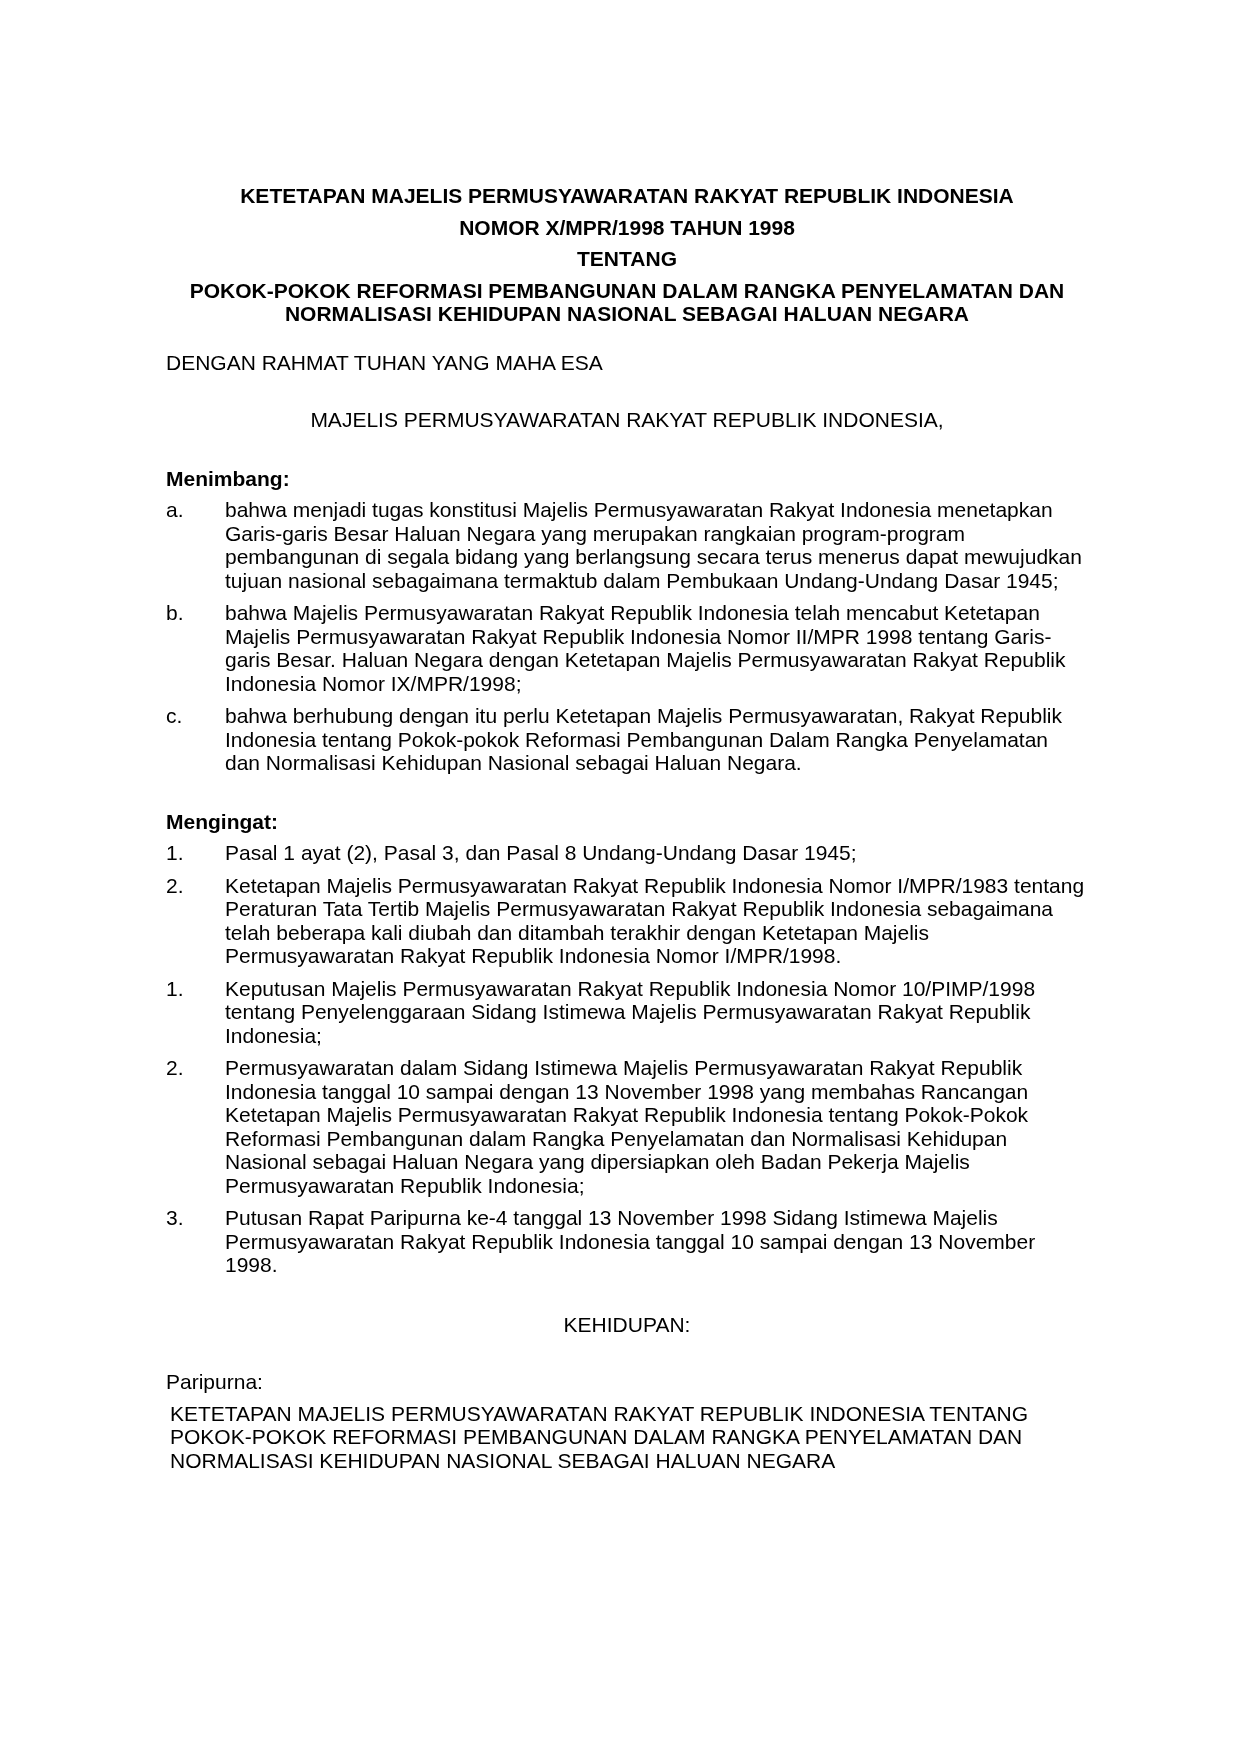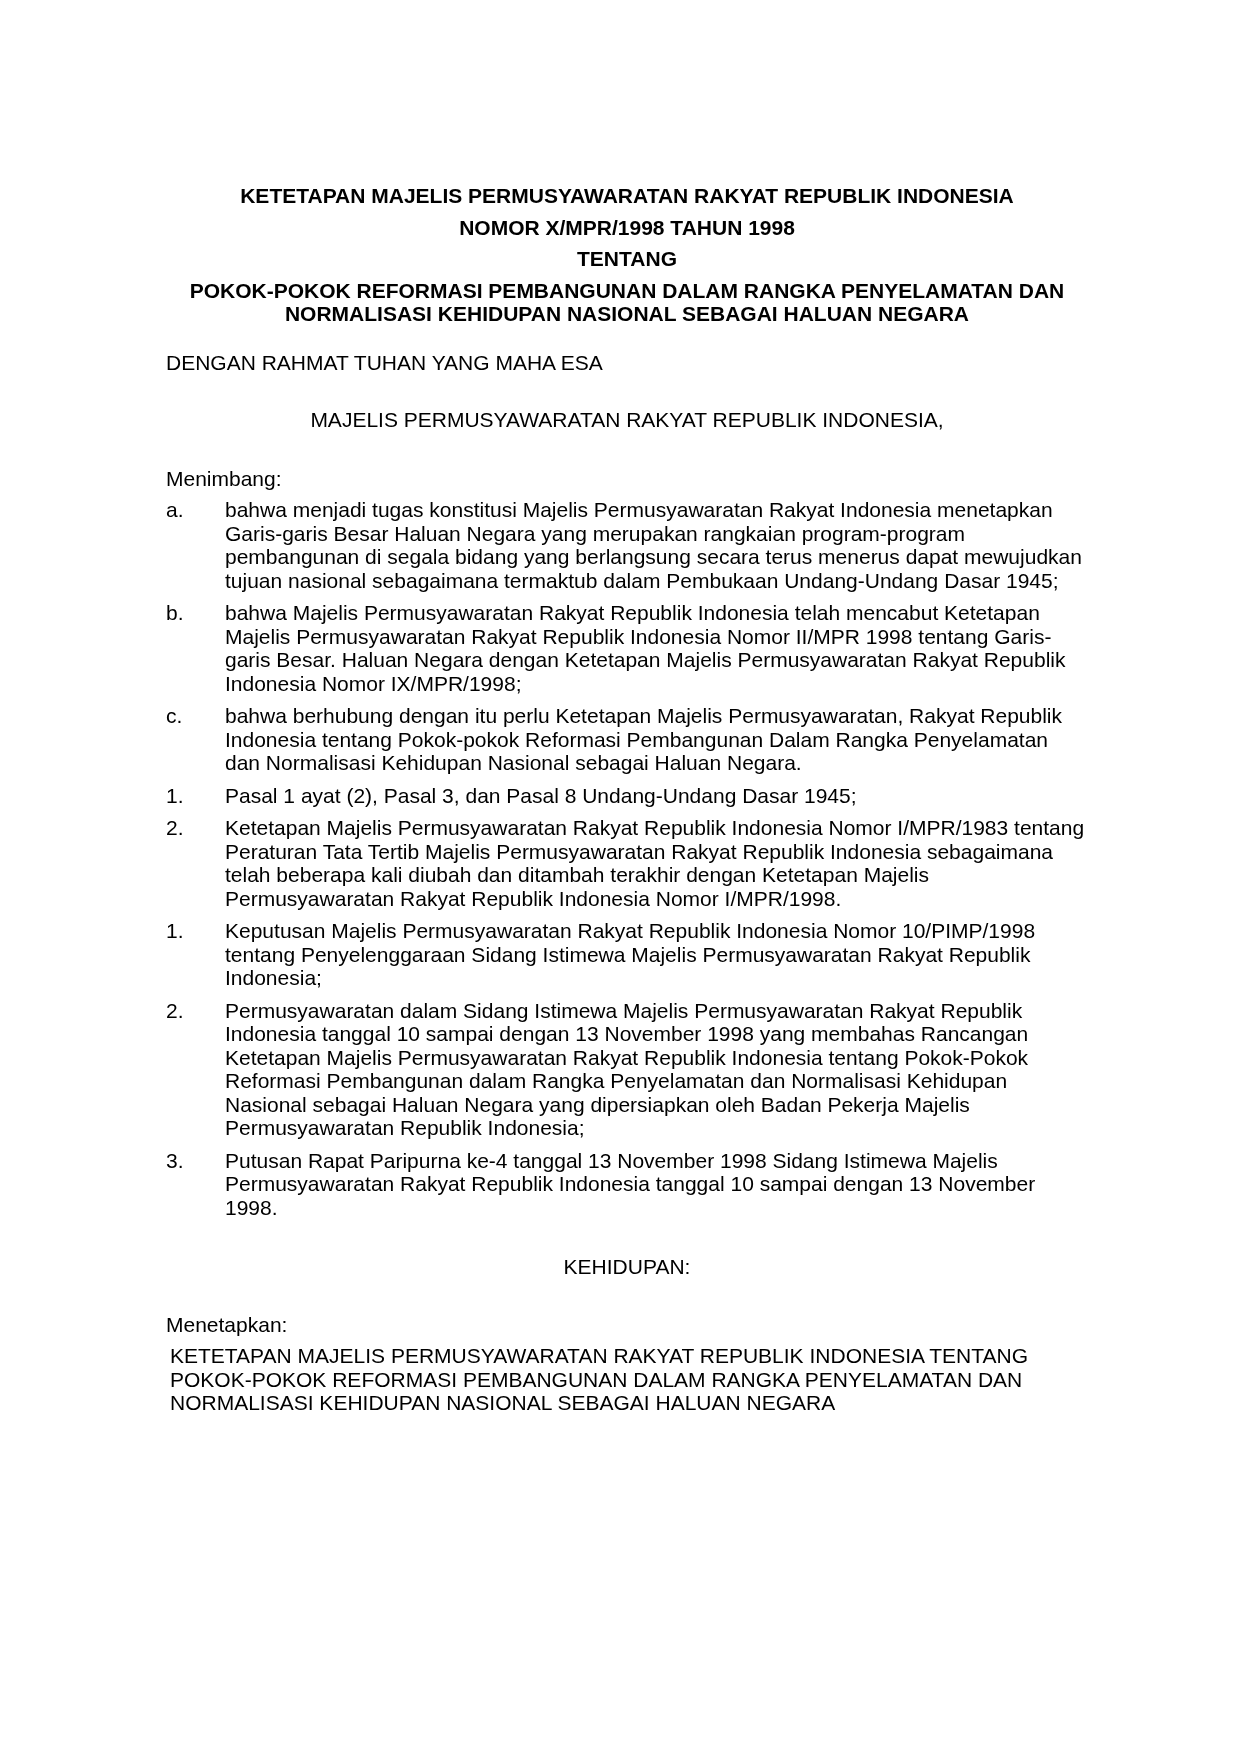--- a/index.html
+++ b/index.html
@@ -38,20 +38,21 @@
     margin: 25px 0 0 0;
     white-space: pre;
   }
   .issuer {
     text-align: center;
     margin: 34px 0 0 0;
     white-space: pre;
   }
   .section-label {
     margin: 35px 0 8px 0;
+    font-weight: bold;
   }
   .list-item {
     position: relative;
     padding-left: 59px;
     margin: 0 0 9px 0;
   }
   .list-item .marker {
     position: absolute;
     left: 0;
     top: 0;
@@ -104,20 +105,21 @@
 garis Besar. Haluan Negara dengan Ketetapan Majelis Permusyawaratan Rakyat Republik
 Indonesia Nomor IX/MPR/1998;</span>
   </div>
   <div class="list-item">
     <span class="marker">c.</span>
     <span class="item-text">bahwa berhubung dengan itu perlu Ketetapan Majelis Permusyawaratan, Rakyat Republik
 Indonesia tentang Pokok-pokok Reformasi Pembangunan Dalam Rangka Penyelamatan
 dan Normalisasi Kehidupan Nasional sebagai Haluan Negara.</span>
   </div>
 
+  <p class="section-label">Mengingat:</p>
 
   <div class="list-item">
     <span class="marker">1.</span>
     <span class="item-text">Pasal 1 ayat (2), Pasal 3, dan Pasal 8 Undang-Undang Dasar 1945;</span>
   </div>
   <div class="list-item">
     <span class="marker">2.</span>
     <span class="item-text">Ketetapan Majelis Permusyawaratan Rakyat Republik Indonesia Nomor I/MPR/1983 tentang
 Peraturan Tata Tertib Majelis Permusyawaratan Rakyat Republik Indonesia sebagaimana
 telah beberapa kali diubah dan ditambah terakhir dengan Ketetapan Majelis
@@ -142,18 +144,18 @@
   </div>
   <div class="list-item">
     <span class="marker">3.</span>
     <span class="item-text">Putusan Rapat Paripurna ke-4 tanggal 13 November 1998 Sidang Istimewa Majelis
 Permusyawaratan Rakyat Republik Indonesia tanggal 10 sampai dengan 13 November
 1998.</span>
   </div>
 
   <p class="decision-heading">KEHIDUPAN:</p>
 
-  <p class="menetapkan-label">Menetapkan:</p>
+  <p class="menetapkan-label">Paripurna:</p>
   <p class="final-body">KETETAPAN MAJELIS PERMUSYAWARATAN RAKYAT REPUBLIK INDONESIA TENTANG
 POKOK-POKOK REFORMASI PEMBANGUNAN DALAM RANGKA PENYELAMATAN DAN
 NORMALISASI KEHIDUPAN NASIONAL SEBAGAI HALUAN NEGARA</p>
 
 </div>
 
 </body></html>

